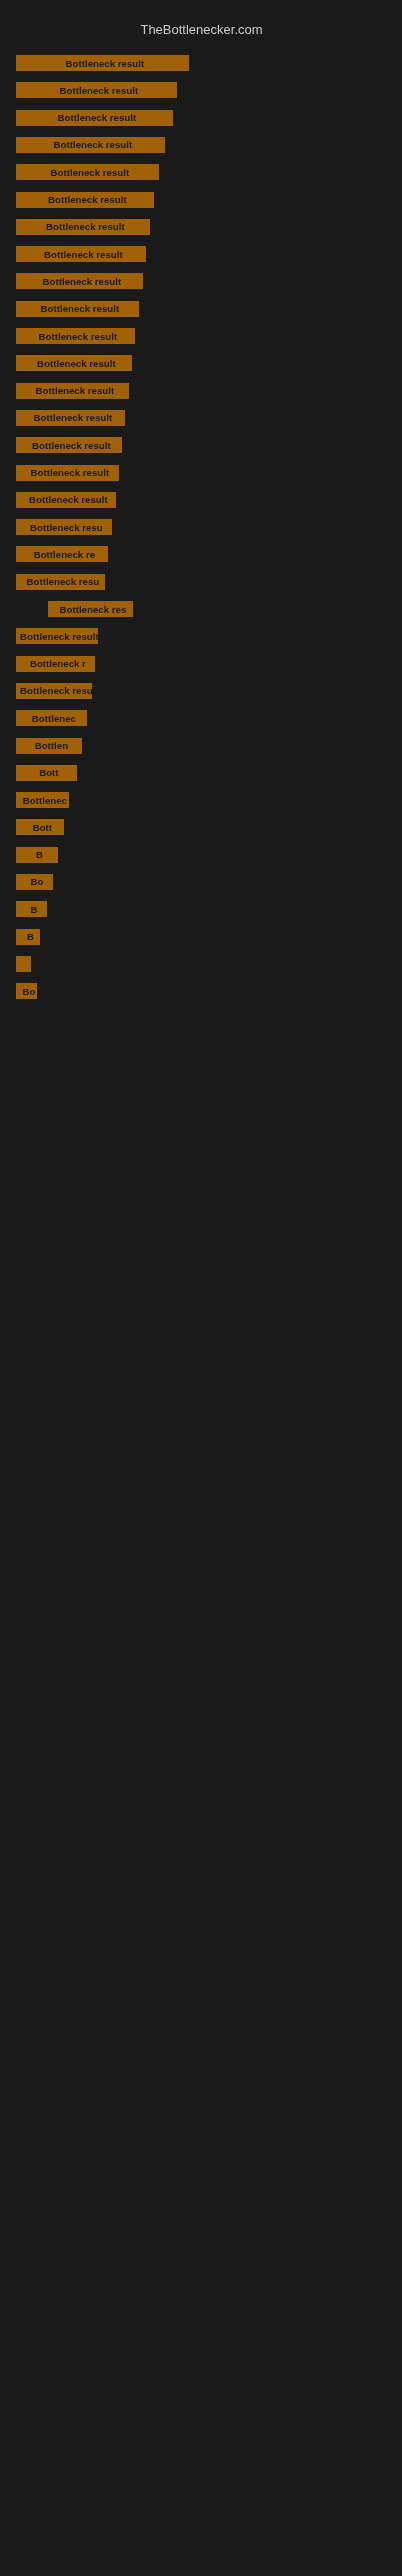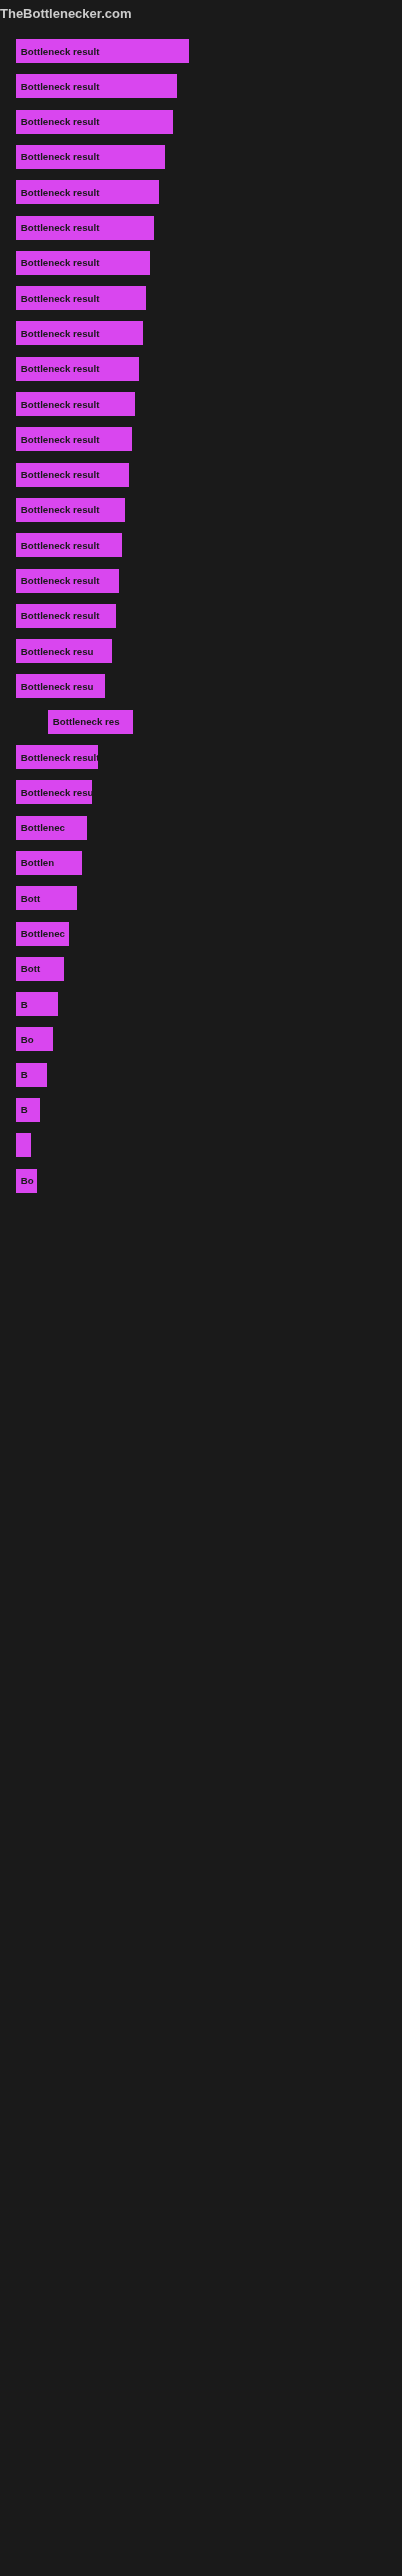--- a/index.html
+++ b/index.html
@@ -10,48 +10,50 @@
 
     body {
       background-color: #1a1a1a;
       width: 403px;
       min-height: 2576px;
       font-family: Arial, sans-serif;
       position: relative;
     }
 
     .site-title {
-      text-align: left;
+      text-align: center;
       color: #cccccc;
       font-size: 13px;
       padding: 6.4px 0 9.7px 0;
-      font-weight: bold;
+      font-weight: normal;
+      margin-top: 16px;
     }
 
     .bars-container {
       padding: 8px 16px;
       display: flex;
       flex-direction: column;
       gap: 0px;
     }
 
     .bar-row {
       display: flex;
       align-items: center;
       margin-bottom: 11.3px;
     }
 
     .bar {
-      background-color: #d946ef;
-      height: 24px;
+      background-color: #a16207;
+      height: 16px;
       display: flex;
       align-items: center;
       padding-left: 4.8px;
       min-width: 8px;
       overflow: hidden;
+      justify-content: center;
     }
 
     .bar-label {
       color: #1a1a1a;
       font-size: 9.7px;
       font-weight: bold;
       white-space: nowrap;
     }
   </style>
 </head>
@@ -146,35 +148,45 @@
       <div class="bar" style="width: 100px;">
         <span class="bar-label">Bottleneck result</span>
       </div>
     </div>
     <div class="bar-row">
       <div class="bar" style="width: 96px;">
         <span class="bar-label">Bottleneck resu</span>
       </div>
     </div>
     <div class="bar-row">
+      <div class="bar" style="width: 92px;">
+        <span class="bar-label">Bottleneck re</span>
+      </div>
+    </div>
+    <div class="bar-row">
       <div class="bar" style="width: 89px;">
         <span class="bar-label">Bottleneck resu</span>
       </div>
     </div>
     <div class="bar-row">
       <div class="bar" style="width: 85px; margin-left: 32px;">
         <span class="bar-label">Bottleneck res</span>
       </div>
     </div>
     <div class="bar-row">
       <div class="bar" style="width: 82px;">
         <span class="bar-label">Bottleneck result</span>
       </div>
     </div>
     <div class="bar-row">
+      <div class="bar" style="width: 79px;">
+        <span class="bar-label">Bottleneck r</span>
+      </div>
+    </div>
+    <div class="bar-row">
       <div class="bar" style="width: 76px;">
         <span class="bar-label">Bottleneck resu</span>
       </div>
     </div>
     <div class="bar-row">
       <div class="bar" style="width: 71px;">
         <span class="bar-label">Bottlenec</span>
       </div>
     </div>
     <div class="bar-row">

